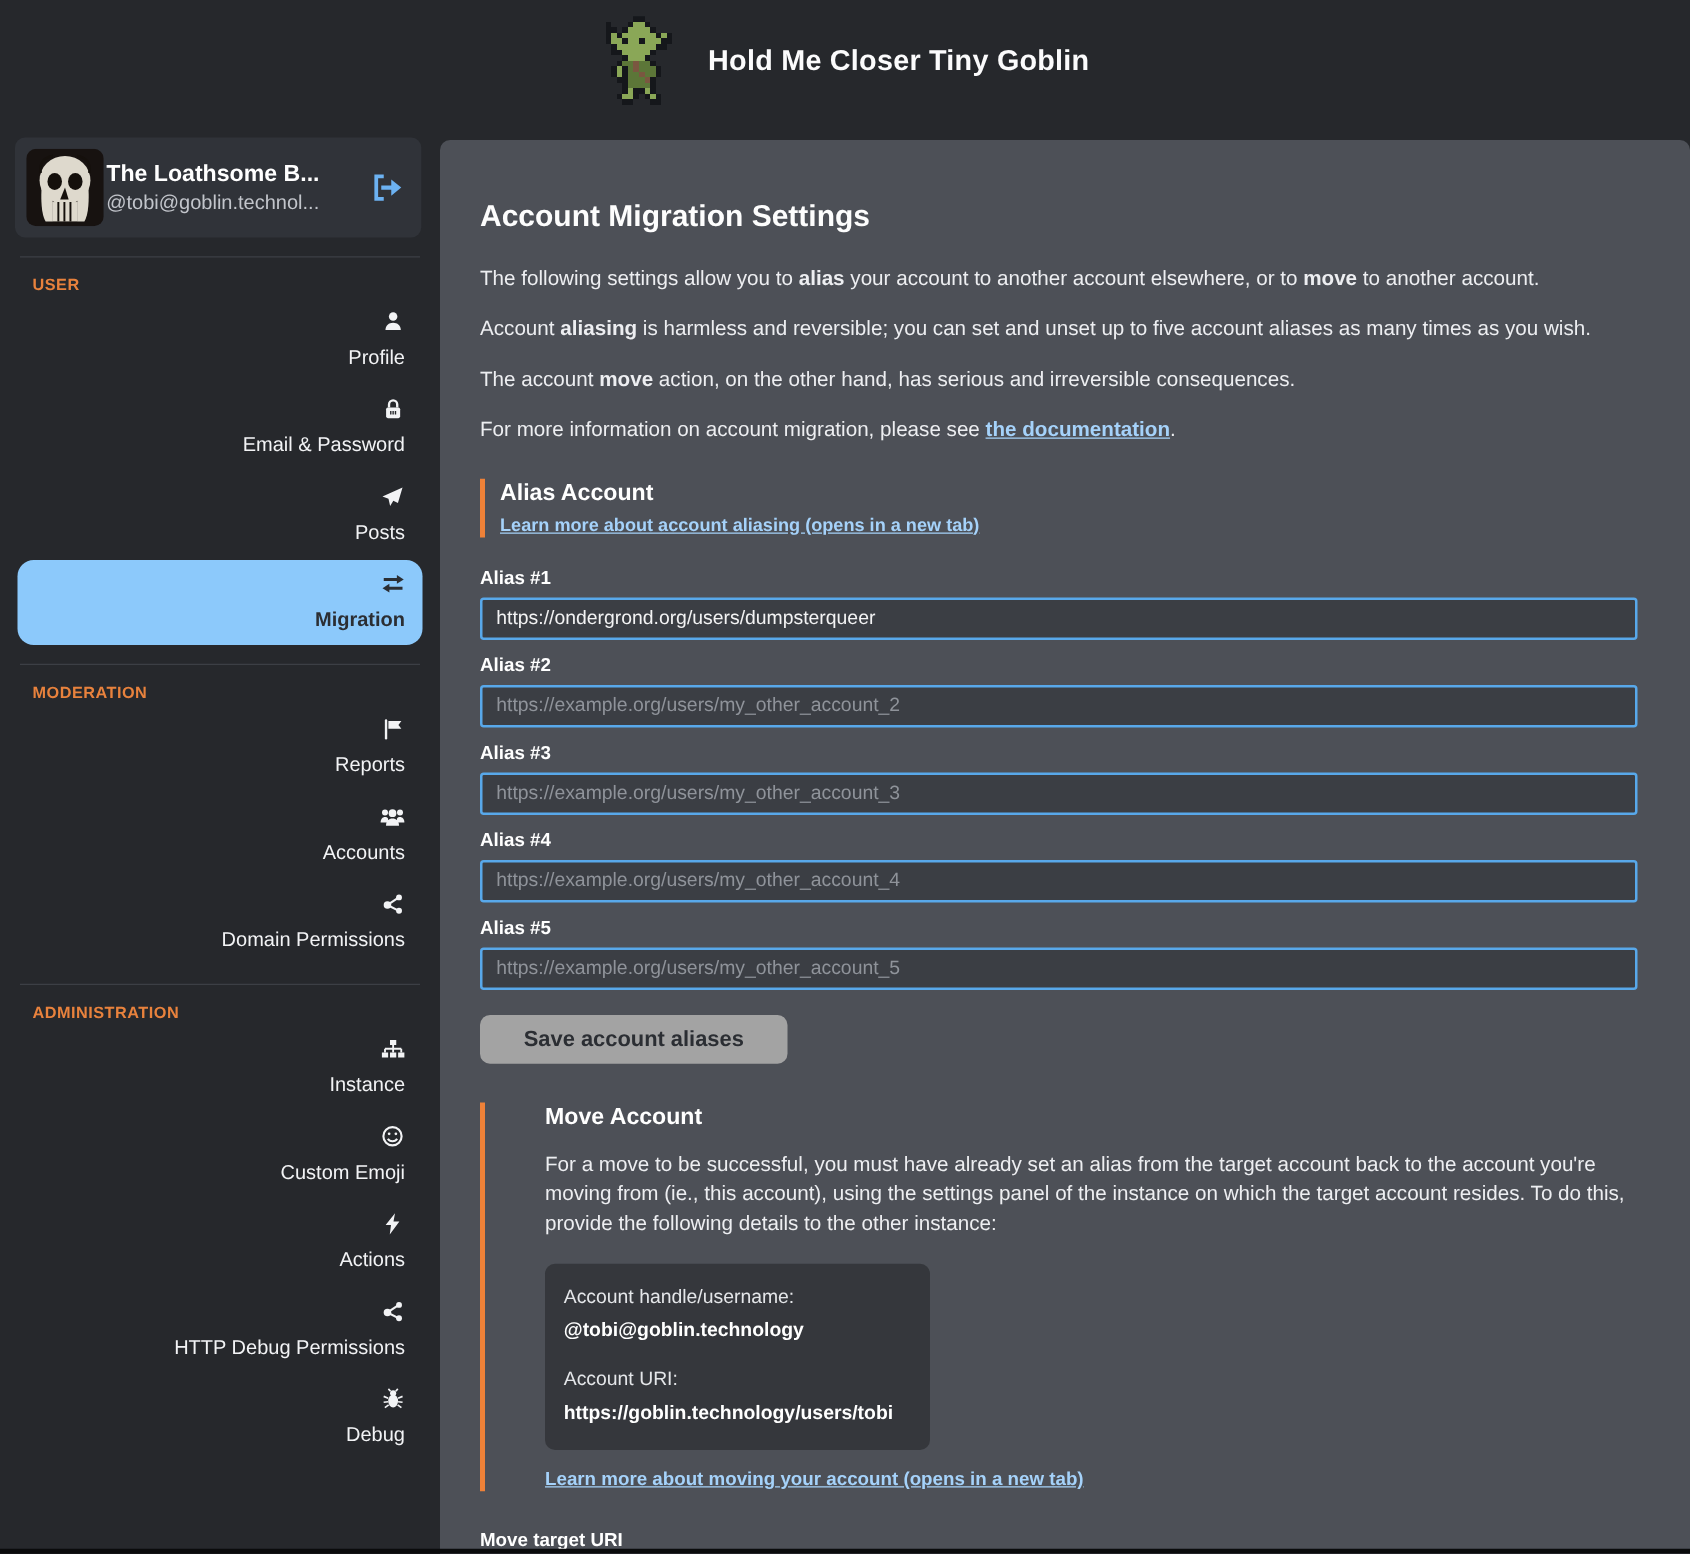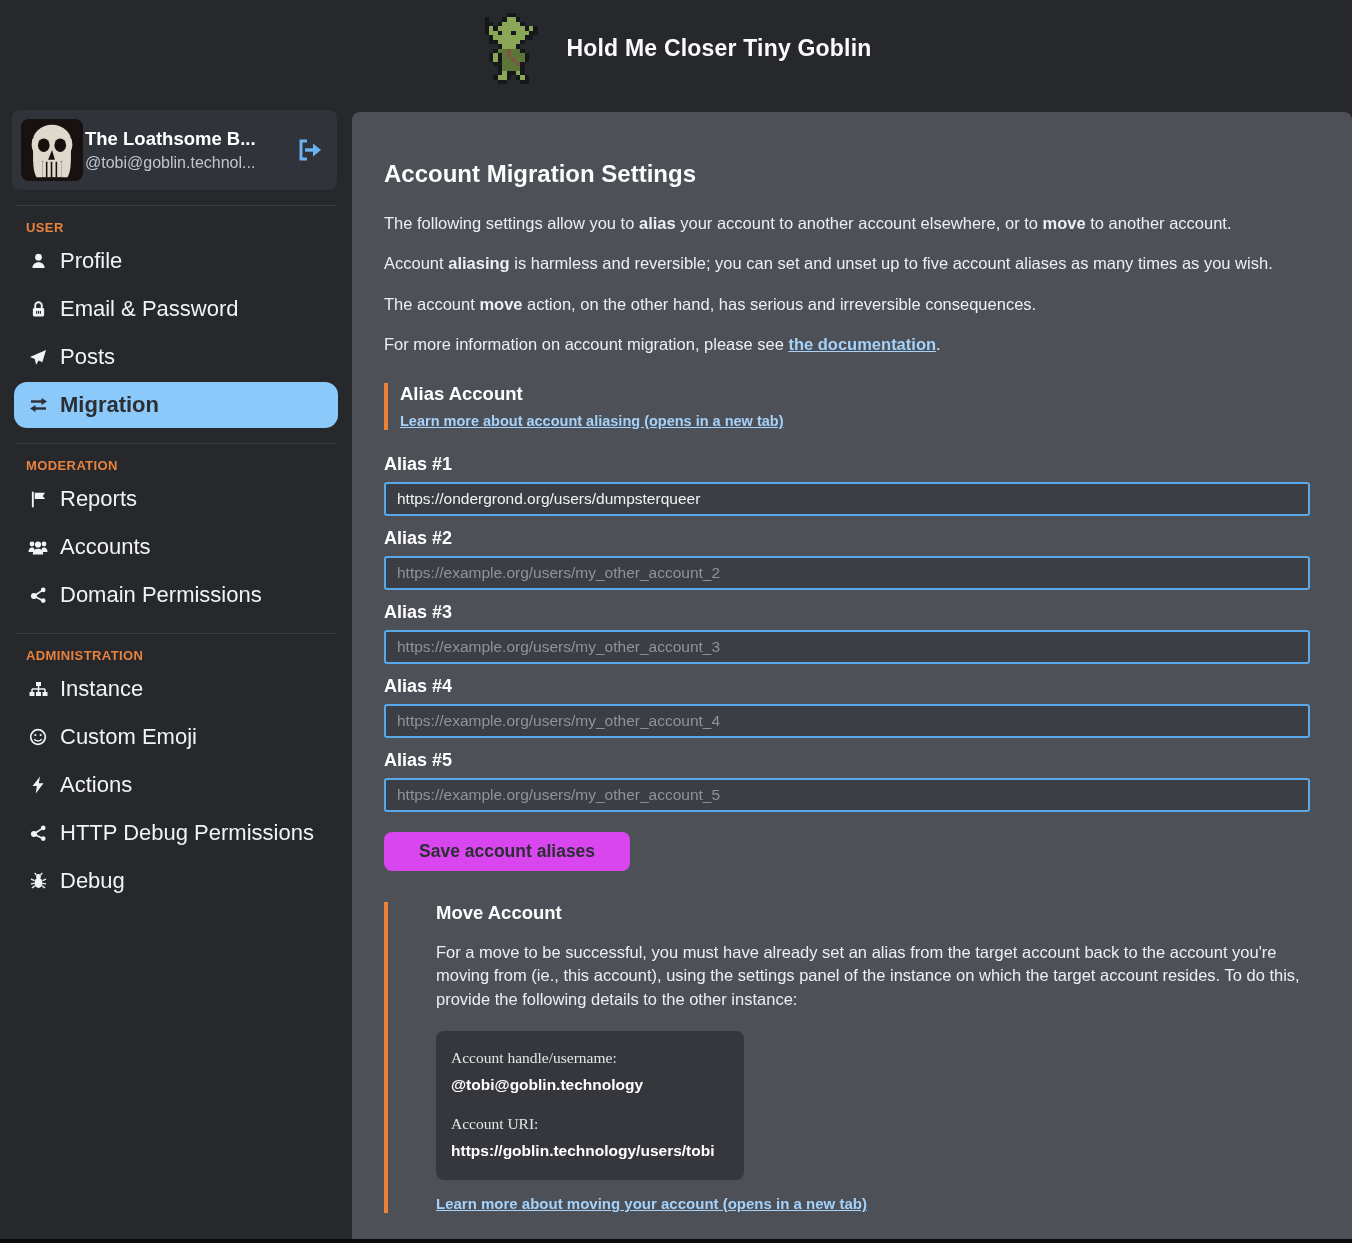--- a/index.html
+++ b/index.html
@@ -16,53 +16,53 @@
   .sidebar { position:absolute; left:0; top:96px; width:352px; }
   .user-card { margin:14px 12px 0 12px; width:325px; height:80px; background:#303339; border-radius:8px;
                display:flex; align-items:center; padding:0 12px 0 9px; gap:2px; }
   .avatar { width:62px; height:62px; border-radius:8px; flex:0 0 auto; display:block; }
   .card-text { flex:1; min-width:0; }
   .card-name { color:#ffffff; font-weight:bold; font-size:18.5px; white-space:nowrap; overflow:hidden; }
   .card-handle { color:#c2c5cb; font-size:16px; margin-top:4px; white-space:nowrap; overflow:hidden; }
   .logout-btn { flex:0 0 auto; background:none; border:none; padding:2px; cursor:pointer; line-height:0; }
   .side-div { border:none; border-top:1px solid #3c3f45; margin:15px 16px 0 16px; }
   .side-section-label { color:#e8823d; font-weight:bold; font-size:13px; letter-spacing:.4px; margin:14px 0 3px 26px; }
-  .nav-item { display:flex; align-items:center; gap:12px; margin:2px 14px; padding:10px 14px; border-radius:8px;
-              color:#f2f3f5; font-size:22px; cursor:pointer; }
+  .nav-item { display:flex; align-items:flex-end; gap:12px; margin:2px 14px; padding:10px 14px; border-radius:8px;
+              color:#f2f3f5; font-size:16px; cursor:pointer;flex-direction:column; }
   .nav-item.active { background:#8cc9fb; color:#2b2e33; font-weight:bold;border-radius:13px; }
   .nav-icon { width:20px; height:18px; display:flex; align-items:center; justify-content:center; flex:0 0 auto; }
   .nav-icon svg { display:block; }
 
   
   .main { position:absolute; left:352px; top:112px; width:1000px; height:1170px; background:#4d5057;
           border-radius:8px 8px 0 0; padding:48px 42px 0 32px; overflow:hidden; }
   h1.page-title { margin:0 0 24px 0; color:#fdfdfd; font-size:24px; }
   p.intro { margin:0 0 17px 0; color:#edeef1; font-size:16.5px; line-height:1.42; }
   .inline-link { color:#a5d2fa; text-decoration:underline; cursor:pointer;font-weight:bold; }
 
   .section-block { border-left:4px solid #ee8138; padding-left:12px; }
   .alias-block { margin-top:26px; }
   .section-title { margin:0; color:#ffffff; font-size:18.5px; font-weight:bold; }
   .section-link { display:inline-block; margin-top:8px; font-size:14.5px; }
 
   .alias-fields { margin-top:24px; }
-  .field-label { color:#ffffff; font-weight:bold; font-size:18px; margin:12px 0 7px 0; }
+  .field-label { color:#ffffff; font-weight:bold; font-size:15px; margin:12px 0 7px 0; }
   .field-label.first { margin-top:0; }
   .text-input { display:block; width:926px; height:34px; background:#3b3e44; border:2px solid #58a8ea;
                 border-radius:3px; color:#f3f3f4; font-size:15.5px; padding:0 11px; font-family:inherit; outline:none; }
   .text-input::placeholder { color:#8f939a; opacity:1; }
 
-  .save-btn { margin-top:20px; background:#d946ef; color:#2b2e33; border:none; border-radius:8px;
+  .save-btn { margin-top:20px; background:#a3a3a3; color:#2b2e33; border:none; border-radius:8px;
               font-family:inherit; font-weight:bold; font-size:17.5px; padding:9px 35px; cursor:pointer; }
 
   .move-block { margin-top:31px;padding-left:48px; }
   .move-para { margin:17px 0 0 0; color:#edeef1; font-size:16.5px; line-height:1.42; max-width:880px; }
   .info-box { background:#35373c; border-radius:8px; display:inline-block; padding:18px 22px 20px 15px;
               margin:20px 0 0 0; min-width:308px; }
-  .info-label { color:#e4e6e9; font-size:15.5px;font-family:Liberation Serif, serif; }
+  .info-label { color:#e4e6e9; font-size:15.5px; }
   .info-value { color:#ffffff; font-weight:bold; font-size:15.5px; margin-top:9px; }
   .info-gap { height:21px; }
   .move-link { display:inline-block; margin-top:15px; font-size:15px; }
   .bottom-label { margin-top:31px; }
   .bottom-strip { position:absolute; left:0; bottom:0; width:100%; height:4px; background:#0a0b0c; }
 </style>
 </head>
 <body>
 
 <div class="page">

